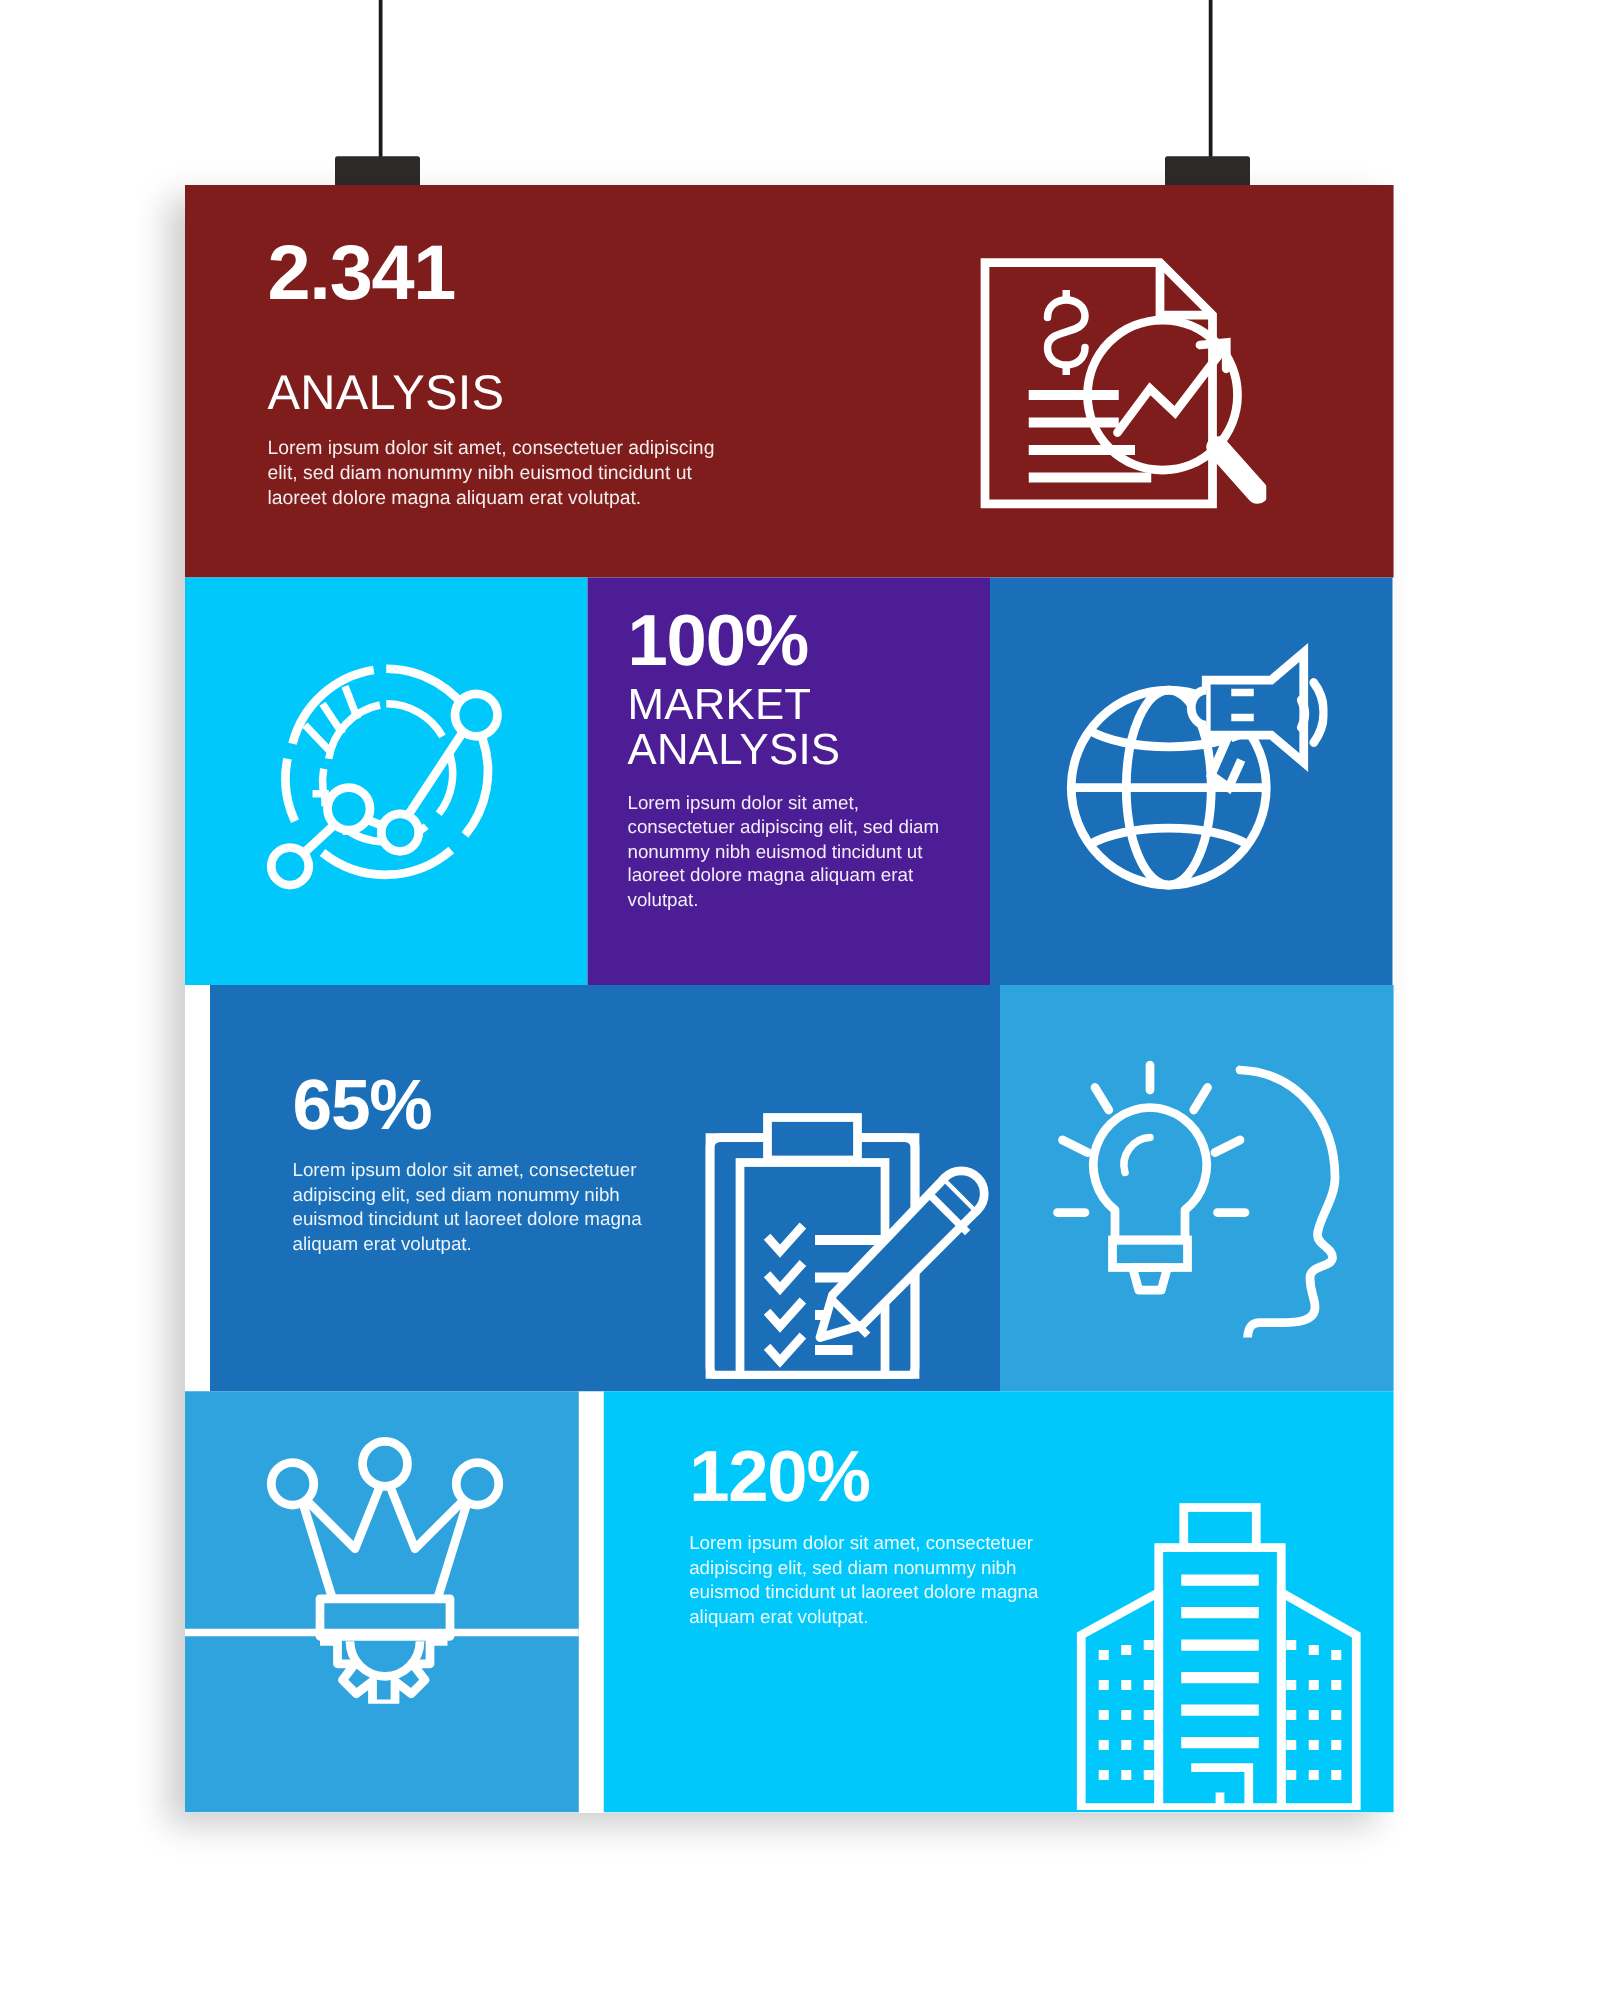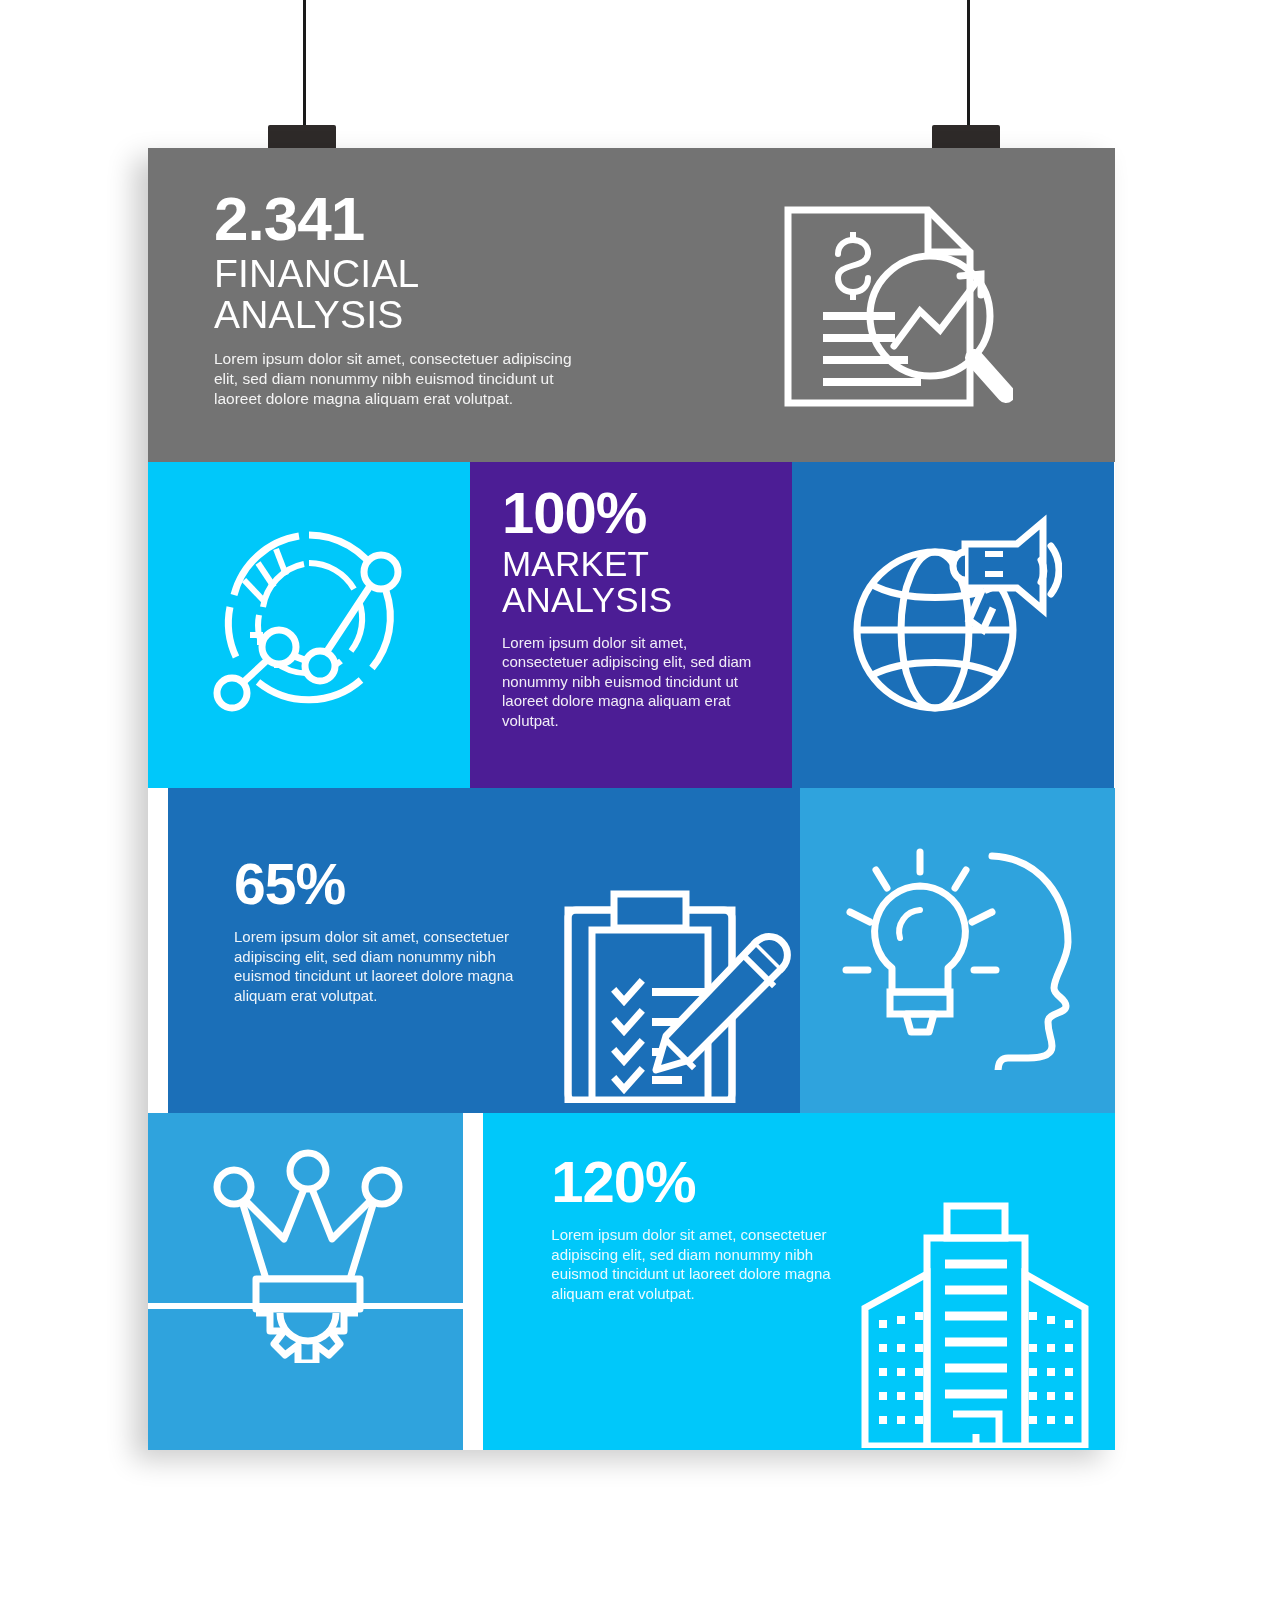--- a/index.html
+++ b/index.html
@@ -175,26 +175,26 @@
 <body>
 
 <div class="string left"></div>
 <div class="string right"></div>
 <div class="clip left"></div>
 <div class="clip right"></div>
 
 <div class="poster">
 
   <div class="row r1">
-    <div class="cell c-full" style="background:#737373">
+    <div class="cell c-full" style="background:#7f1d1d">
 
       <div class="txt b-financial">
         <div class="big-num">2.341</div>
         <div class="headline">
-          <span>FINANCIAL</span><br>
+          <br>
           <span>ANALYSIS</span>
         </div>
         <div class="body-text">Lorem ipsum dolor sit amet, consectetuer adipiscing elit, sed diam nonummy nibh euismod tincidunt ut laoreet dolore magna aliquam erat volutpat.</div>
       </div>
 
       <span class="icon-holder" style="left:630px; top:50px;">
         <svg width="235" height="220" viewBox="0 0 235 220" fill="none" stroke="#ffffff" stroke-width="7" stroke-linejoin="miter">
 
           <path d="M10 12 H150 L192 54 V205 H10 Z"></path>
           <path d="M150 12 V54 H192"></path>

